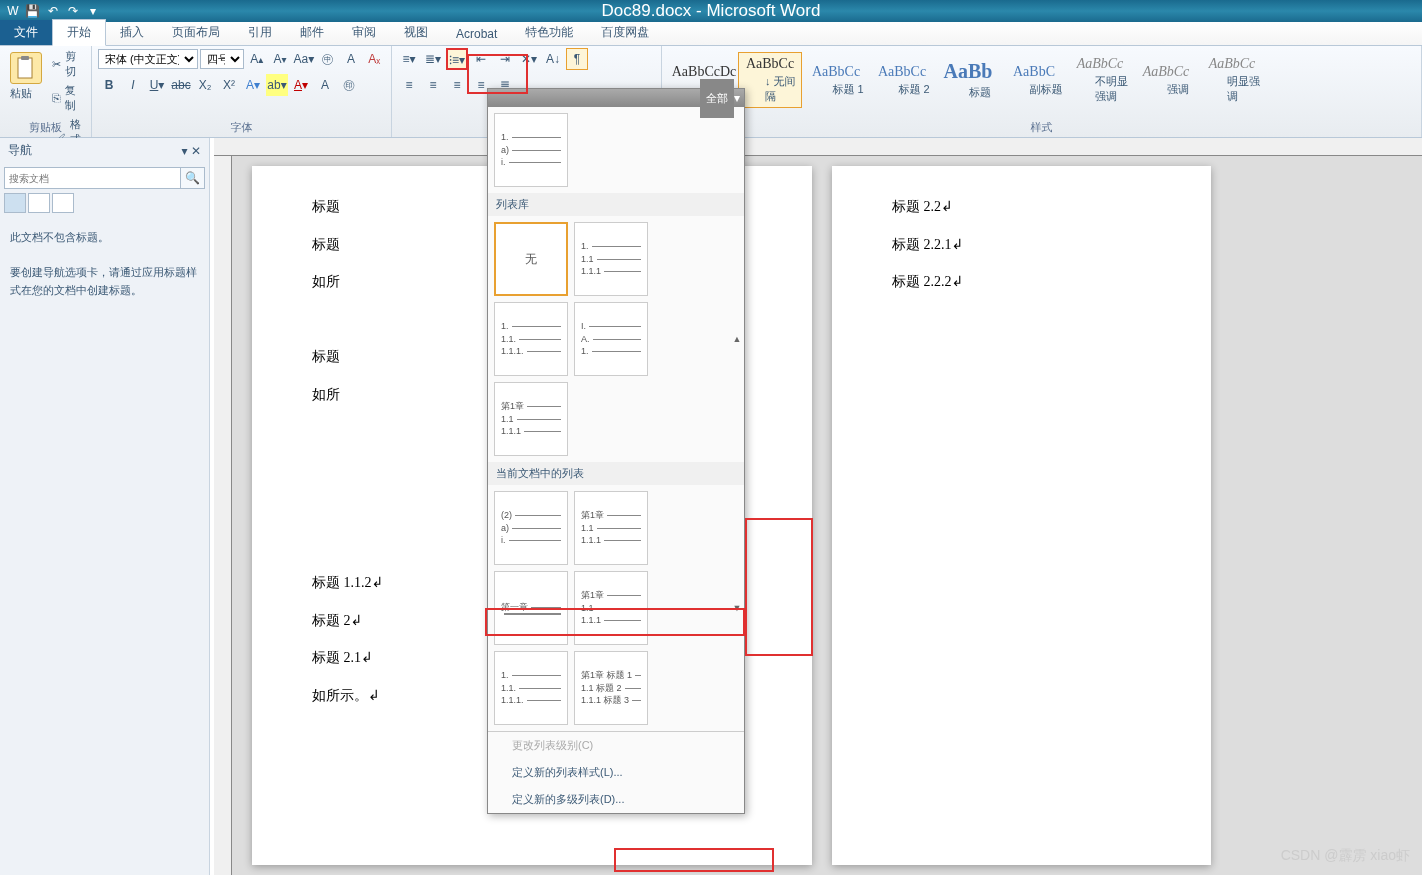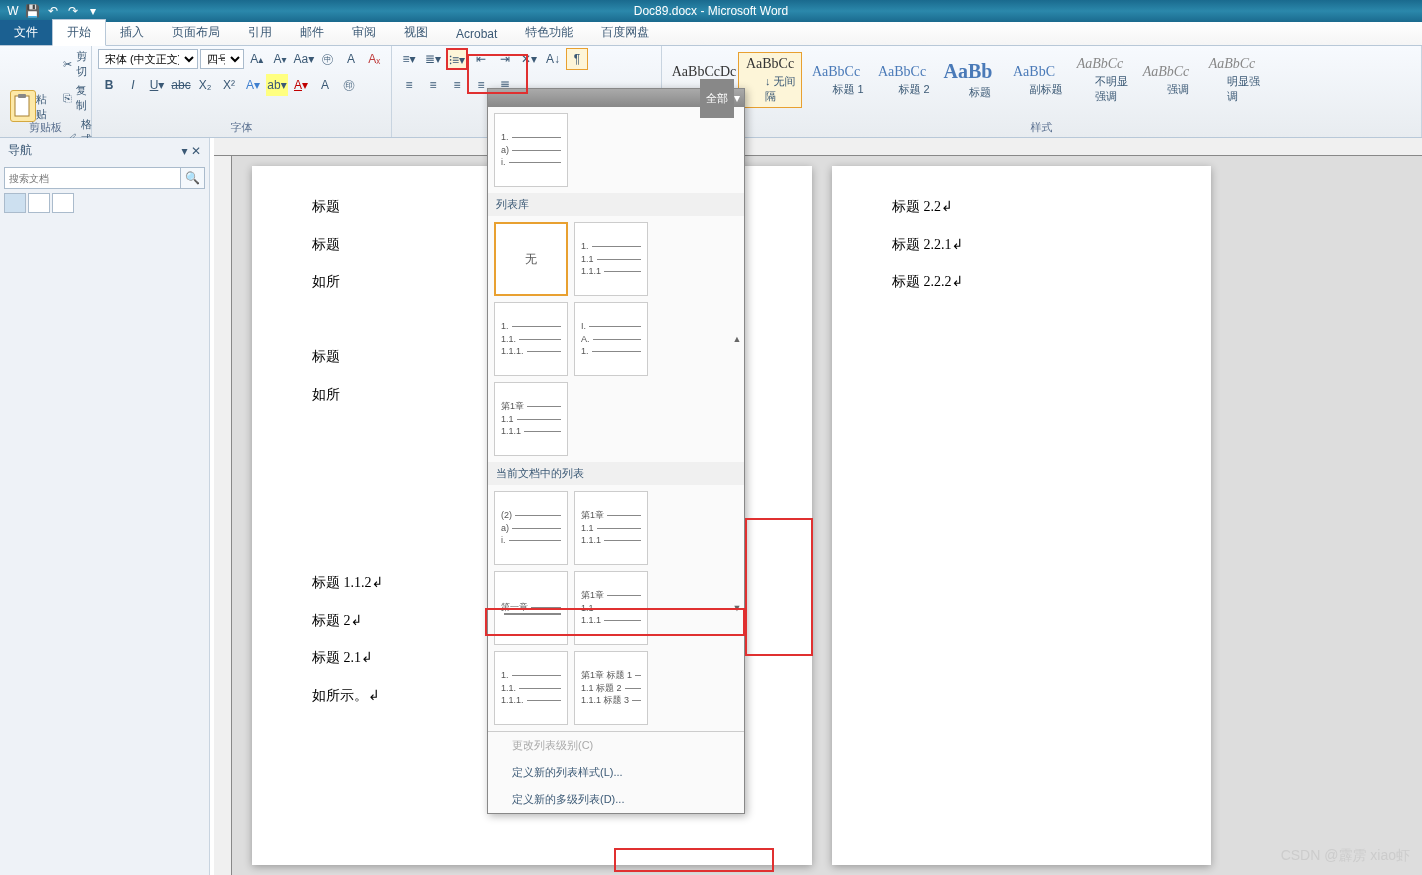--- a/index.html
+++ b/index.html
@@ -1,28 +1,28 @@
 <!DOCTYPE html>
 <html><head>
 <meta charset="utf-8">
 <style>
 *{margin:0;padding:0;box-sizing:border-box;font-family:"Microsoft YaHei","Segoe UI",sans-serif;}
 body{background:#fff;font-size:12px;overflow:hidden;width:1422px;height:875px;position:relative;}
 .titlebar{height:22px;background:linear-gradient(to bottom,#1a6a8e 0%,#2b88ab 50%,#1a6a8e 100%);display:flex;align-items:center;color:#fff;}
 .qat{display:flex;align-items:center;gap:2px;padding-left:4px;}
 .qat-btn{width:18px;height:18px;display:flex;align-items:center;justify-content:center;color:#fff;cursor:pointer;}
-.title-text{position:absolute;left:50%;transform:translateX(-50%);font-size:12px;color:#fff;}
+.title-text{position:absolute;left:50%;transform:translateX(-50%);font-size:17px;color:#fff;}
 .ribbon-tabs{height:24px;background:linear-gradient(to bottom,#fff 0%,#f5f5f5 100%);display:flex;align-items:flex-end;border-bottom:1px solid #b8c8d8;}
 .tab{padding:4px 14px;font-size:12px;color:#3b5975;cursor:pointer;}
 .tab.file{background:#1b6091;color:#fff;border-radius:0;}
 .tab.active{background:#fff;border:1px solid #b8c8d8;border-bottom:1px solid #fff;margin-bottom:-1px;color:#3b5975;}
 .ribbon{height:92px;background:linear-gradient(to bottom,#f7fafe 0%,#e8ecf0 100%);border-bottom:1px solid #b8c8d8;display:flex;}
 .rgroup{border-right:1px solid #c8d4e0;padding:2px 6px 0;display:flex;flex-direction:column;position:relative;}
 .rgroup-label{position:absolute;bottom:2px;left:0;right:0;text-align:center;font-size:11px;color:#5a7090;margin-top:37px;}
-.paste-area{display:flex;flex-direction:row;align-items:center;padding:4px;}
+.paste-area{display:flex;flex-direction:column;align-items:flex-start;padding:4px;}
 .paste-icon{width:32px;height:32px;background:#fde9a8;border:1px solid #d4a840;border-radius:3px;display:flex;align-items:center;justify-content:center;}
 .clip-small{display:flex;flex-direction:column;gap:2px;margin-left:4px;}
 .clip-item{display:flex;align-items:center;gap:4px;padding:1px 2px;cursor:pointer;font-size:11px;color:#3b5975;}
 .font-area{display:flex;flex-direction:column;gap:4px;}
 .font-row{display:flex;align-items:center;gap:2px;}
 .font-combo{height:20px;border:1px solid #abc;background:#fff;font-size:11px;padding:0 2px;}
 .rb-btn{width:22px;height:22px;display:flex;align-items:center;justify-content:center;cursor:pointer;color:#3b5975;border:1px solid transparent;}
 .rb-btn.highlighted{border:2px solid #e03030;background:#fdf5d8;}
 .para-area{display:flex;flex-direction:column;gap:4px;}
 .styles-area{display:flex;gap:2px;align-items:flex-start;padding:4px;}
@@ -231,20 +231,24 @@
   </div>
   <div class="nav-search">
     <input placeholder="搜索文档" style="">
     <div class="nav-search-btn">🔍</div>
   </div>
   <div class="nav-views">
     <div class="nav-view-btn sel"></div>
     <div class="nav-view-btn"></div>
     <div class="nav-view-btn"></div>
   </div>
+  <div class="nav-msg">
+    <p>此文档不包含标题。</p><br>
+    <p>要创建导航选项卡，请通过应用标题样式在您的文档中创建标题。</p>
+  </div>
 </div>
 
 <div class="doc-area">
   <div class="ruler-h"></div>
   <div class="ruler-v"></div>
   <div class="pages">
     <div class="page" id="page-left">
         <p>标题</p>
         <p>标题</p>
         <p>如所</p>

